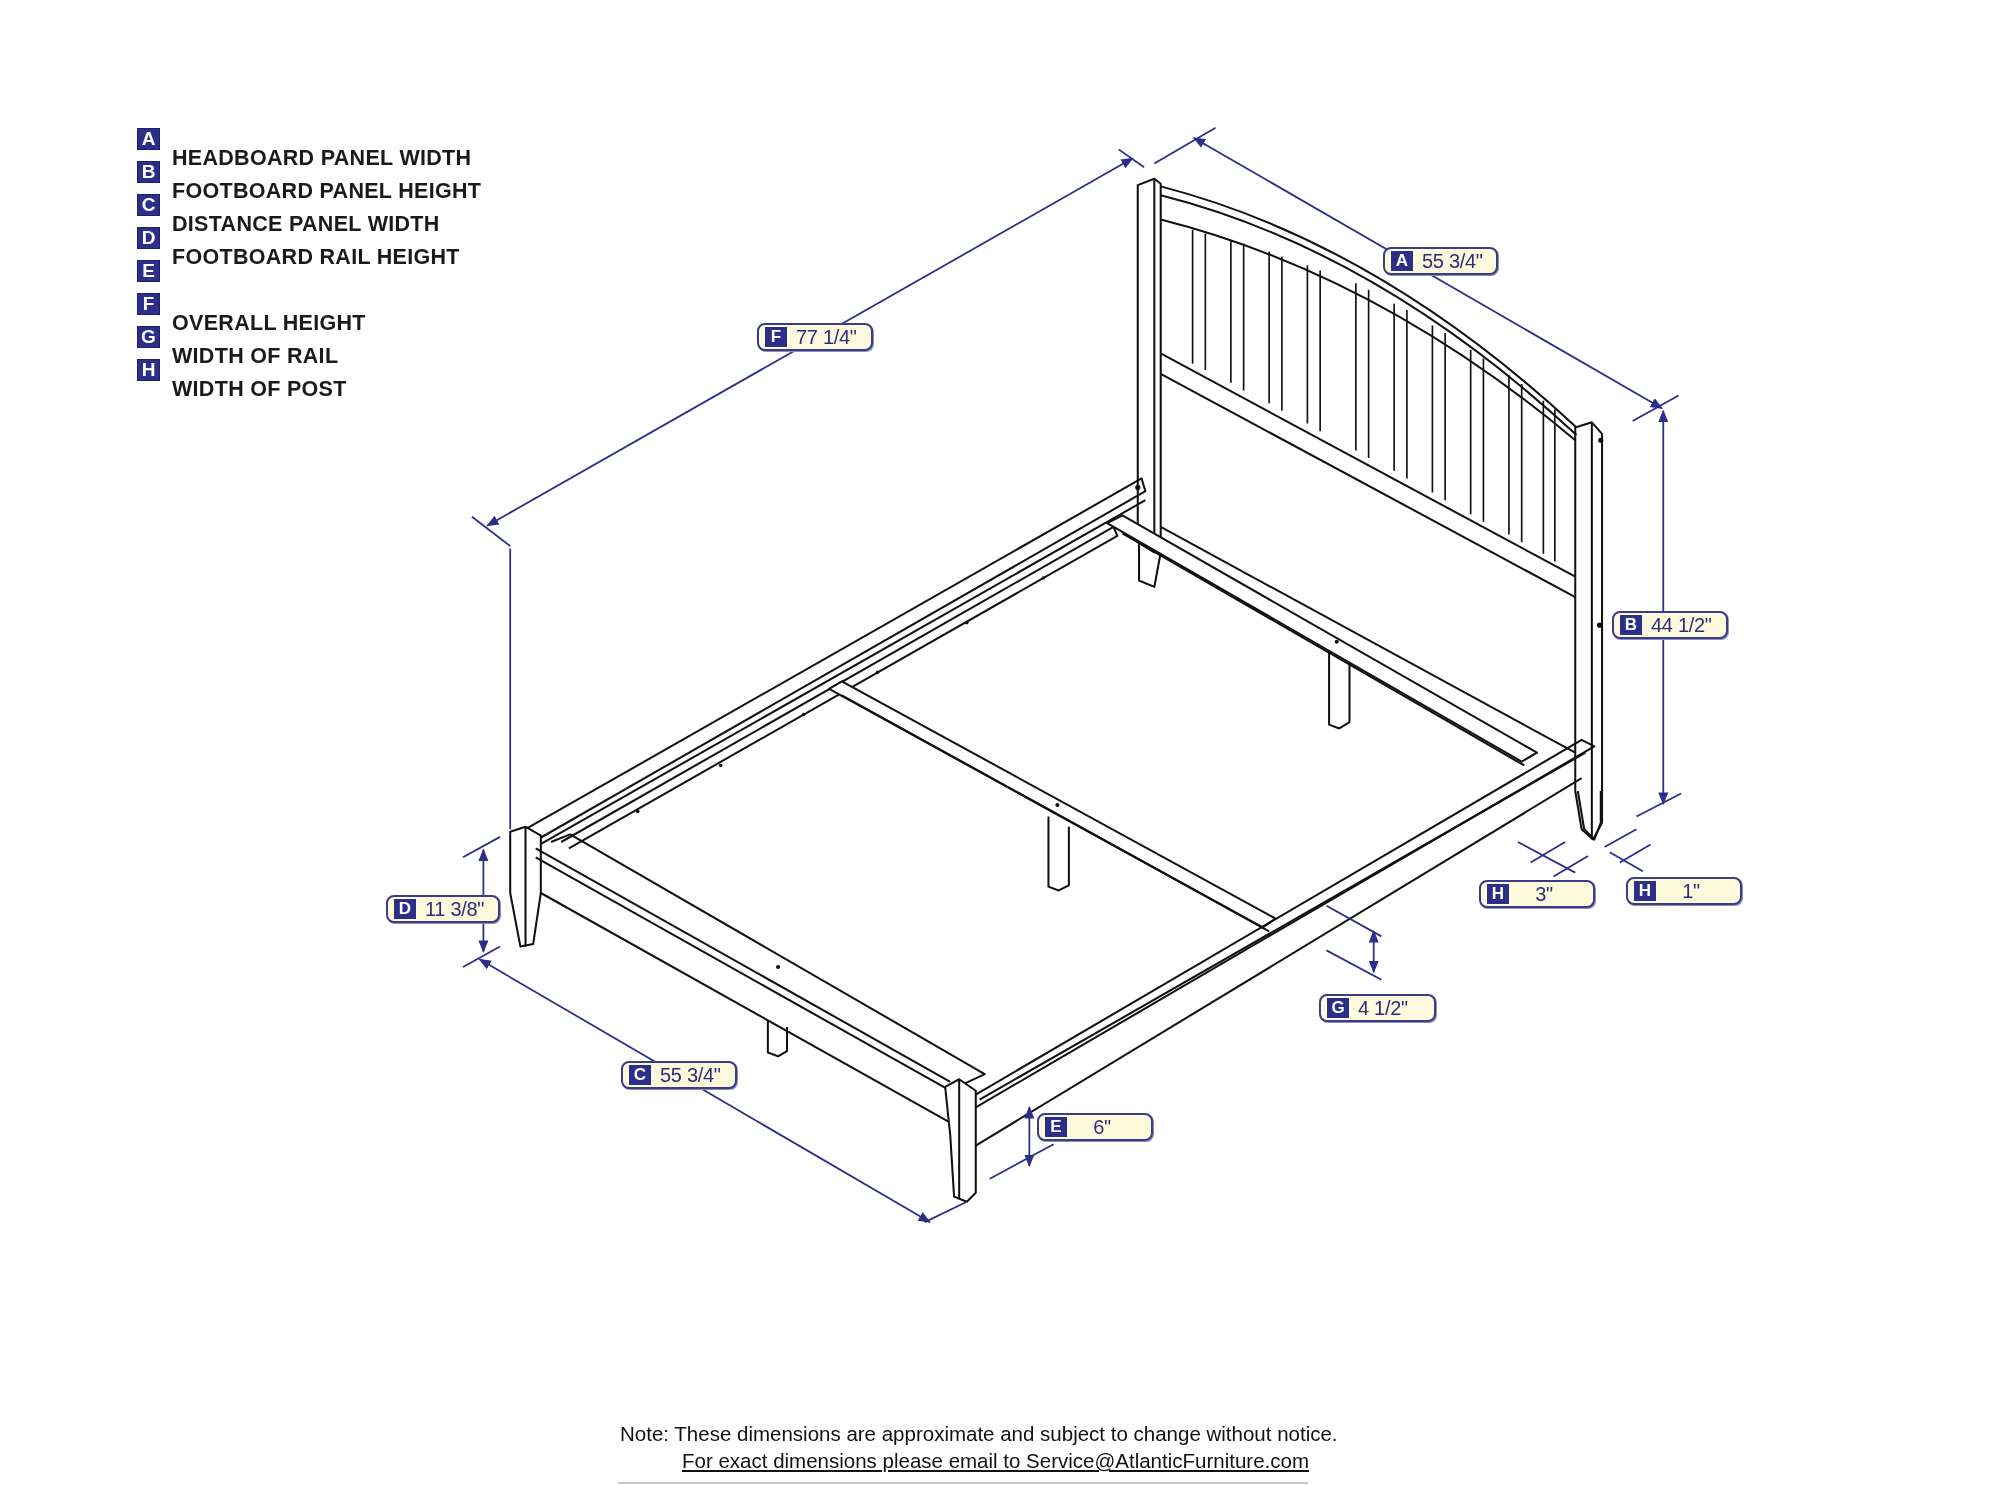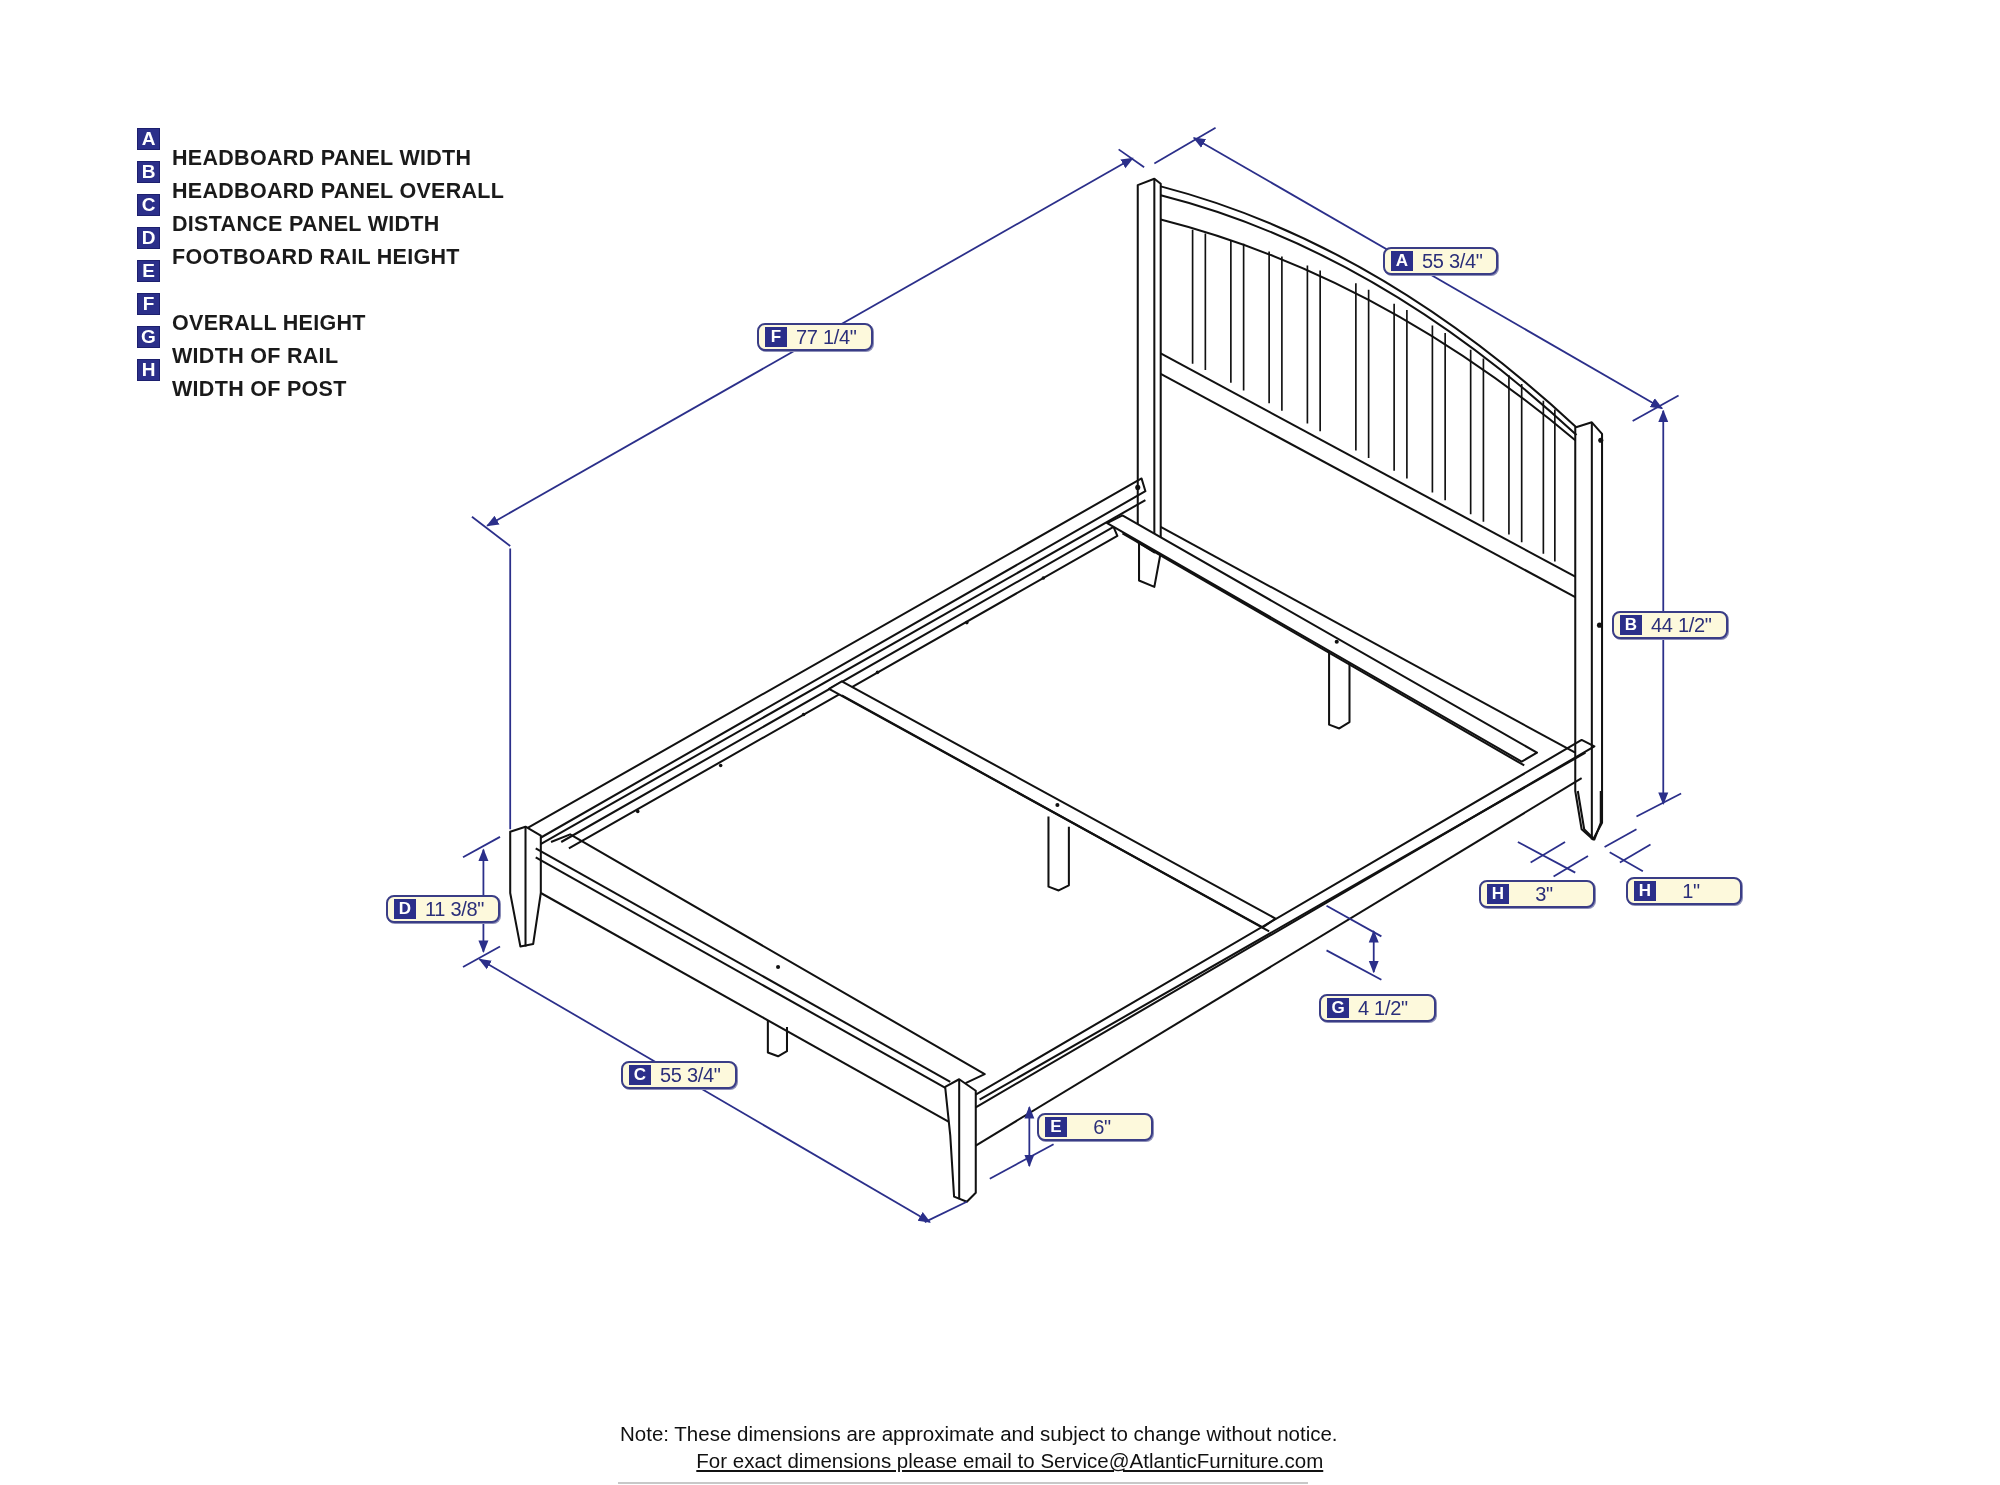--- a/index.html
+++ b/index.html
@@ -6,35 +6,35 @@
   body { width: 2000px; height: 1485px; position: relative; overflow: hidden; font-family: "Liberation Sans", sans-serif; }
   .legend { position: absolute; left: 137px; top: 122px; }
   .legend-row { display: flex; align-items: center; height: 33px; }
   .legend-key { width: 23px; height: 22px; background: #2b2f8a; color: #ffffff; font-weight: bold; font-size: 19px; display: flex; align-items: center; justify-content: center; margin-right: 12px; box-shadow: inset 0 0 0 1px #1c1f6e; }
   .legend-text { font-family: "Liberation Sans", sans-serif; font-weight: bold; font-size: 21.5px; color: #1a1a1a; letter-spacing: 0.3px; margin-top: 40px; }
   svg.drawing { position: absolute; left: 0; top: 0; }
   .dim { position: absolute; height: 28px; background: #fdf9dc; border: 2px solid #3a3d86; border-radius: 8px; display: flex; align-items: center; box-sizing: border-box; box-shadow: 1px 1px 0 #8d8fb8; }
   .dim-key { width: 22px; height: 20px; background: #2b2f8a; color: #ffffff; font-weight: bold; font-size: 17px; display: flex; align-items: center; justify-content: center; margin-left: 6px; }
   .dim-val { font-family: "Liberation Sans", sans-serif; font-size: 20px; color: #2b2f7a; flex: 1; text-align: left; padding-left: 9px; letter-spacing: -0.3px; }
   .dim.center .dim-val { text-align: center; padding-left: 0; padding-right: 14px; }
-  .note { position: absolute; left: 620px; top: 1420px; font-family: "Liberation Sans", sans-serif; font-size: 20.5px; color: #111; line-height: 27px; text-align: center; }
+  .note { position: absolute; left: 620px; top: 1420px; font-family: "Liberation Sans", sans-serif; font-size: 20.5px; color: #111; line-height: 27px; }
   .note .l2 { padding-left: 62px; text-decoration: underline; }
   .note-rule { position: absolute; left: 618px; top: 1482px; width: 690px; height: 2px; background: #c8c8c8; }
 </style>
 </head>
 <body>
 
 <div class="legend">
   <div class="legend-row">
     <div class="legend-key">A</div>
     <div class="legend-text">HEADBOARD PANEL WIDTH</div>
   </div>
   <div class="legend-row">
     <div class="legend-key">B</div>
-    <div class="legend-text">HEADBOARD PANEL OVERALL</div>
+    <div class="legend-text">FOOTBOARD PANEL HEIGHT</div>
   </div>
   <div class="legend-row">
     <div class="legend-key">C</div>
     <div class="legend-text">DISTANCE PANEL WIDTH</div>
   </div>
   <div class="legend-row">
     <div class="legend-key">D</div>
     <div class="legend-text">FOOTBOARD RAIL HEIGHT</div>
   </div>
   <div class="legend-row">

